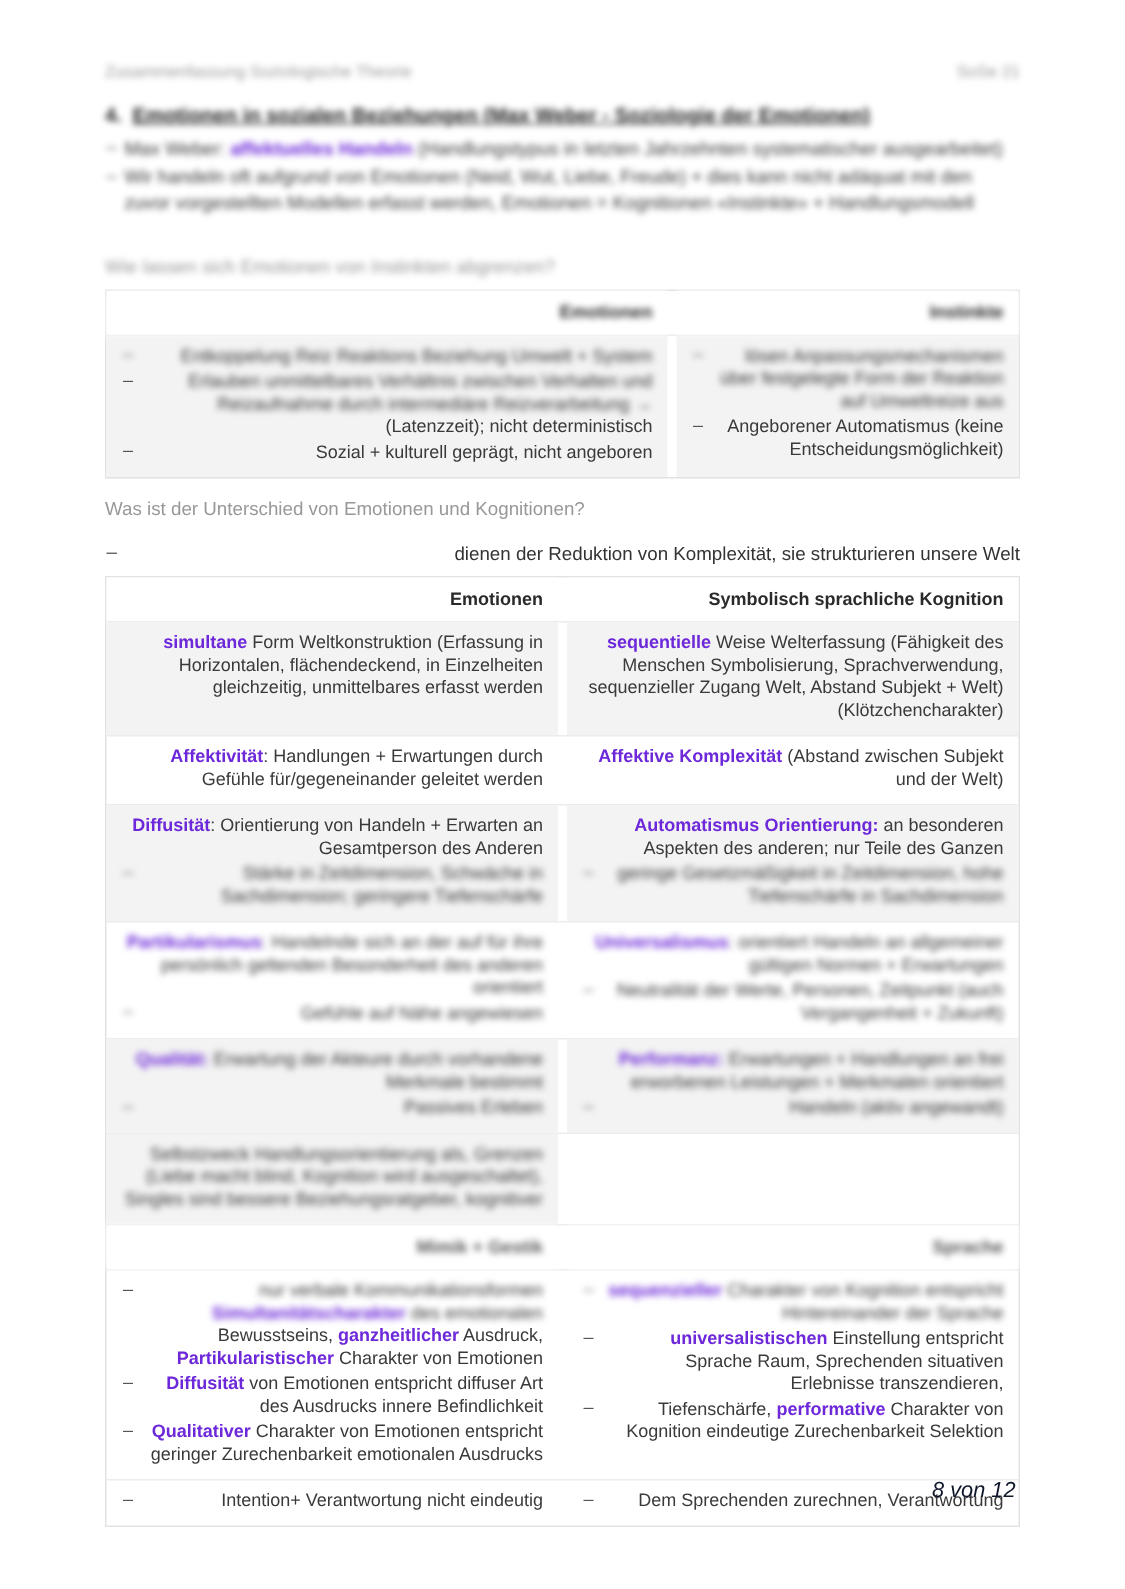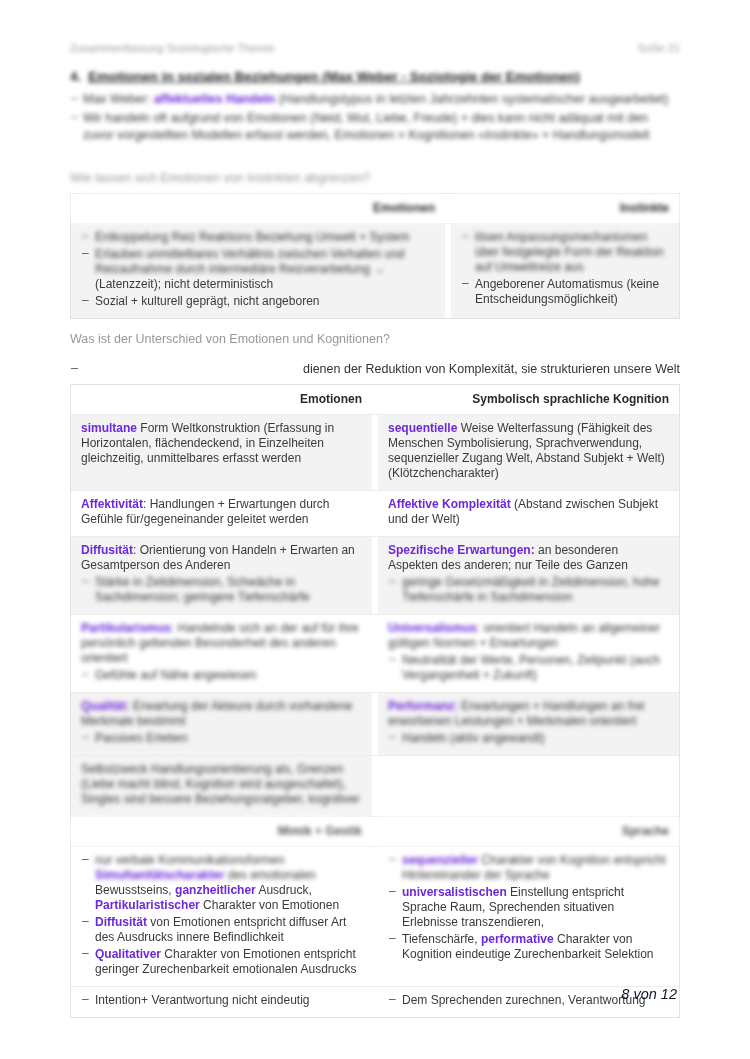--- a/index.html
+++ b/index.html
@@ -26,21 +26,21 @@
 
   .question{margin-top:27px;font-size:12.5px;color:#989898;}
   .q2-lead{margin-top:13px;}
   .answer-line{margin-top:16px;font-size:12.5px;color:#333;text-align:right;}
 
   .tbl{border:1px solid #e2e2e2;margin-top:8px;font-size:12px;line-height:15px;}
   .trow{display:grid;column-gap:6px;}
   .trow + .trow{border-top:1px solid #ececec;}
   .t1 .trow{grid-template-columns:374px 1fr;}
   .t2 .trow{grid-template-columns:1fr 1fr;}
-  .cell{padding:6px 10px 7px 10px;}
+  .cell{padding:6px 10px 7px 10px;text-align:right;}
   .hcell{padding:7px 10px;font-weight:bold;color:#2a2a2a;background:#fff;text-align:right;}
   .gray .cell{background:#f3f3f3;}
   .split .cell-l{background:#f3f3f3;}
   .split .cell-r{background:#fff;}
   .h2row .hcell{color:#5a5a5a;}
 
   .para{margin:0 0 2px 0;}
   .li{position:relative;padding-left:14px;margin:0 0 2px 0;}
   .li::before{content:"–";position:absolute;left:1px;top:-1px;color:#555;}
   .intro .li{padding-left:13px;}
@@ -115,21 +115,21 @@
         <div class="cell">
             <div class="para"><span class="b">Affektive Komplexität</span><span> (Abstand zwischen Subjekt und der Welt)</span></div>
           </div>
       </div>
       <div class="trow gray">
         <div class="cell">
             <div class="para"><span class="b">Diffusität</span><span>: Orientierung von Handeln + Erwarten an Gesamtperson des Anderen</span></div>
             <div class="li bl"><span>Stärke in Zeitdimension, Schwäche in Sachdimension; geringere Tiefenschärfe</span></div>
           </div>
         <div class="cell">
-            <div class="para"><span class="b">Spezifische Erwartungen:</span><span> an besonderen Aspekten des anderen; nur Teile des Ganzen</span></div>
+            <div class="para"><span class="b">Automatismus Orientierung:</span><span> an besonderen Aspekten des anderen; nur Teile des Ganzen</span></div>
             <div class="li bl"><span>geringe Gesetzmäßigkeit in Zeitdimension, hohe Tiefenschärfe in Sachdimension</span></div>
           </div>
       </div>
       <div class="trow">
         <div class="cell">
             <div class="para bl"><span class="b">Partikularismus</span><span>: Handelnde sich an der auf für ihre persönlich geltenden Besonderheit des anderen orientiert</span></div>
             <div class="li bl"><span>Gefühle auf Nähe angewiesen</span></div>
           </div>
         <div class="cell">
             <div class="para bl"><span class="b">Universalismus</span><span>: orientiert Handeln an allgemeiner gültigen Normen + Erwartungen</span></div>

